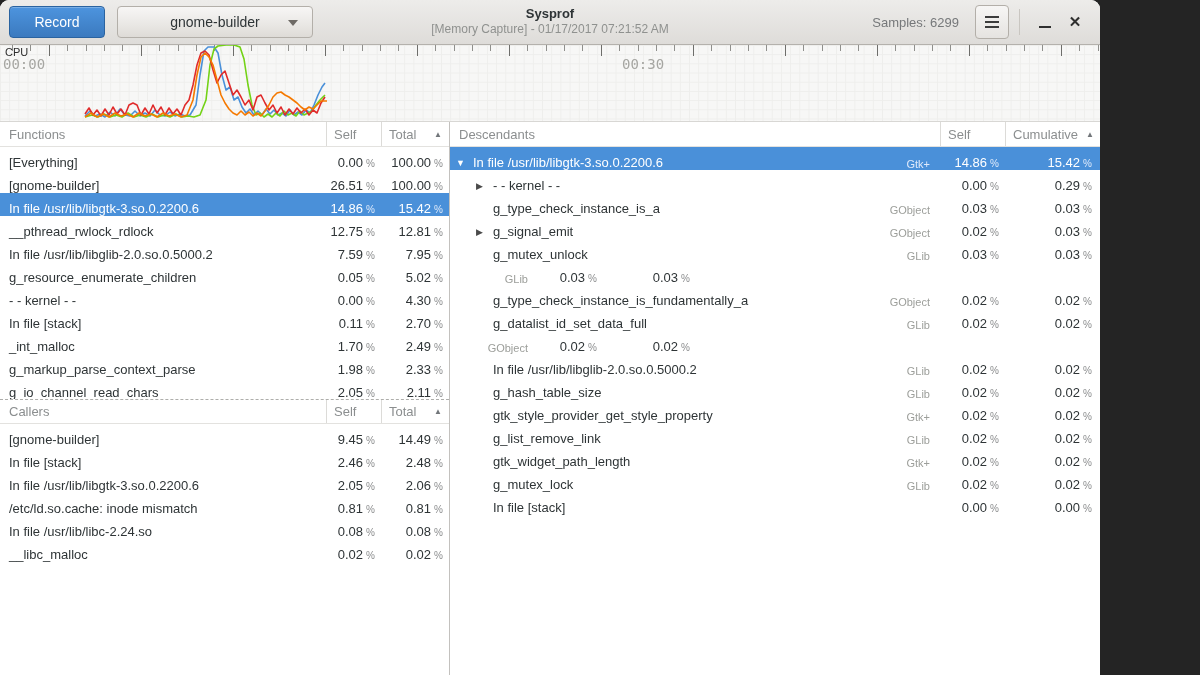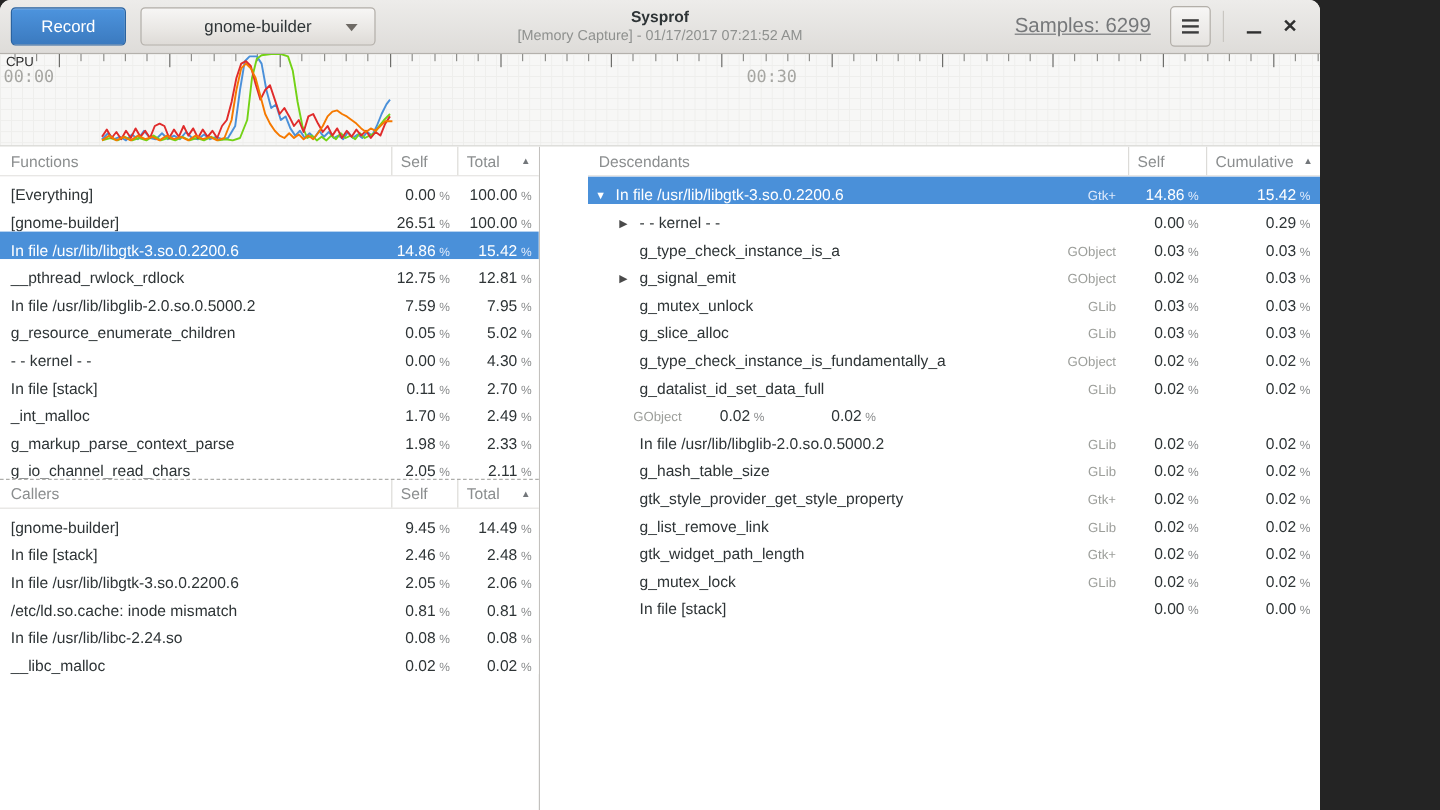--- a/index.html
+++ b/index.html
@@ -10,42 +10,42 @@
   .titlebar { height:45px; flex:0 0 45px; background:linear-gradient(#edecea,#dedcd9); border-bottom:1px solid #b4b1ac; display:flex; align-items:center; position:relative; padding:0 6px; }
   .btn-record { width:96px; height:32px; margin-left:3px; border:1px solid #2a63a0; border-radius:4px;
     background:linear-gradient(#4d94de,#3b7abf); color:#fff; font-size:14px; display:flex; align-items:center; justify-content:center; cursor:pointer; box-shadow:inset 0 1px 0 rgba(255,255,255,.25); }
   .btn-target { width:196px; height:32px; margin-left:12px; border:1px solid #b3afa9; border-radius:4px;
     background:linear-gradient(#f7f6f5,#e9e7e4 60%,#dedbd7); color:#2e3436; font-size:14px; display:flex; align-items:center; justify-content:center; position:relative; cursor:pointer; }
   .btn-target .caret { position:absolute; right:14px; top:13px; width:0; height:0; border-left:5px solid transparent; border-right:5px solid transparent; border-top:6px solid #6e6a65; }
   .title-center { position:absolute; left:0; right:0; top:6px; text-align:center; pointer-events:none; }
   .title-center .t { font-size:13px; font-weight:bold; color:#2e3436; line-height:16px; }
   .title-center .s { font-size:12px; color:#8f918f; line-height:15px; }
   .tb-right { margin-left:auto; display:flex; align-items:center; }
-  .samples { font-size:17px; color:#76787a; margin-right:16px;text-decoration:underline; }
+  .samples { font-size:13px; color:#76787a; margin-right:16px; }
   .btn-menu { width:34px; height:34px; border:1px solid #b3afa9; border-radius:4px;
     background:linear-gradient(#f7f6f5,#e5e3e0); display:flex; flex-direction:column; align-items:center; justify-content:center; gap:3px; cursor:pointer; }
   .btn-menu .bar { width:14px; height:2px; background:#3c3c3c; }
   .tb-sep { width:1px; height:26px; background:#c9c6c1; margin:0 10px 0 10px; }
   .btn-min, .btn-close { width:30px; height:34px; display:flex; align-items:center; justify-content:center; cursor:pointer; }
   .btn-min .dash { width:12px; height:2px; background:#2f2f2f; margin-top:10px; }
   .btn-close { font-size:15px; color:#2f2f2f; font-weight:bold; margin-right:4px; }
 
   
   .graph { height:77px; flex:0 0 77px; position:relative; border-bottom:1px solid #d8d7d4;
     background-color:#f7f7f6;
     background-image:linear-gradient(#eeeeec 1px, transparent 1px),linear-gradient(90deg,#eeeeec 1px, transparent 1px);
     background-size:9.2px 9.2px; overflow:hidden; }
   .graph svg { position:absolute; left:0; top:0; }
   .cpu-label { position:absolute; left:5px; top:1px; font-size:11px; color:#2d2d2d; z-index:3; }
   .time-label { position:absolute; top:11px; font-size:14px; color:#a6a6a2; font-family:"DejaVu Sans Mono", monospace; z-index:3; }
   .tick { position:absolute; top:0; width:1px; height:6px; background:#8f8f8c; }
   .tick.major { height:11px; background:#6e6e6b; }
 
   
-  .content { flex:1; display:flex; background:#fff; overflow:hidden;gap:40px; }
+  .content { flex:1; display:flex; background:#fff; overflow:hidden; }
   .left-pane { width:450px; flex:0 0 450px; border-right:1px solid #c3c1be; display:flex; flex-direction:column; }
   .right-pane { flex:1; display:flex; flex-direction:column; }
   .thead { height:25px; flex:0 0 25px; display:flex; border-bottom:1px solid #e3e2df; color:#8b8e8f; font-size:13px; background:#fff; }
   .thead .hc { display:flex; align-items:center; padding:0 7px; }
   .thead .hc.grow { flex:1; padding-left:9px; }
   .thead .hc.sep { border-left:1px solid #dcdbd8; }
   .arrow { margin-left:auto; font-size:8px; color:#72767a; padding-left:8px; }
   .thead.callers { border-top:1px dashed #aeaeab; }
 
   .rows { overflow:hidden; }
@@ -490,24 +490,20 @@
             <span class="cell-num w-self-r">
               <span>0.03</span>
               <span class="pct">%</span>
             </span>
             <span class="cell-num w-cum-r">
               <span>0.03</span>
               <span class="pct">%</span>
             </span>
           </div>
           <div class="row">
-            <span class="desc-name">
-              <span class="expander" style="margin-left: 26px;"></span>
-              <span class="desc-label">g_slice_alloc</span>
-            </span>
             <span class="category">GLib</span>
             <span class="cell-num w-self-r">
               <span>0.03</span>
               <span class="pct">%</span>
             </span>
             <span class="cell-num w-cum-r">
               <span>0.03</span>
               <span class="pct">%</span>
             </span>
           </div>

